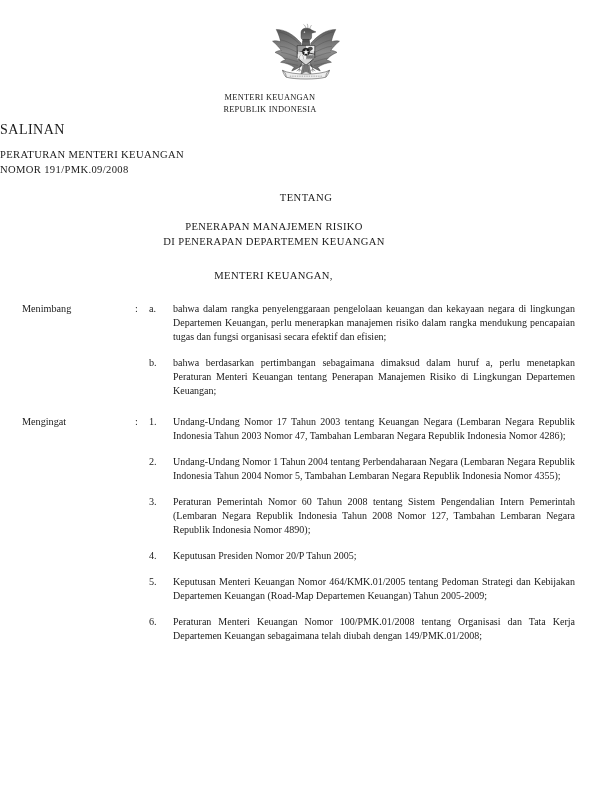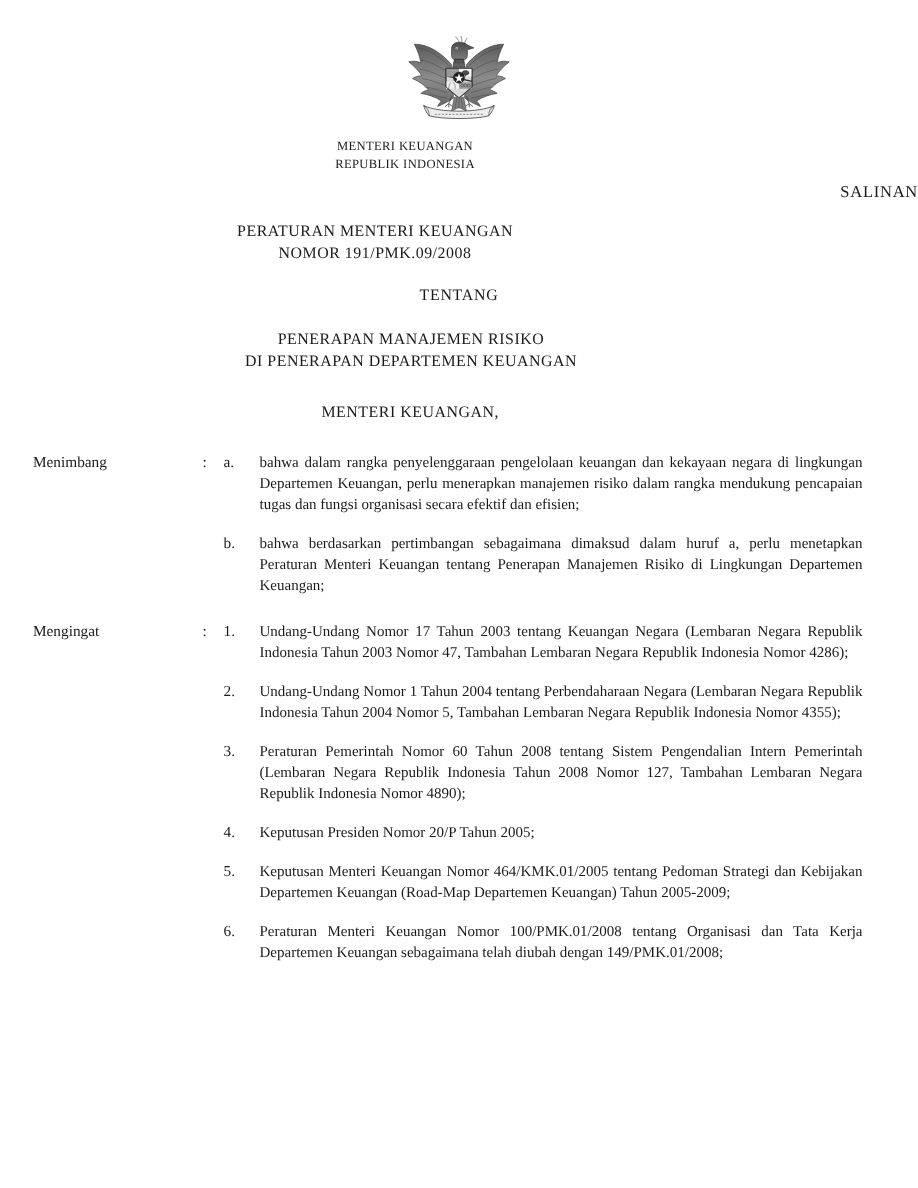--- a/index.html
+++ b/index.html
@@ -52,31 +52,30 @@
     font-size: 8.4px;
     letter-spacing: 0.25px;
     white-space: nowrap;
   }
 
   .salinan {
     position: absolute;
     left: 0;
     top: 122px;
     width: 612px;
-    text-align: right;
-    font-size: 11px;
+    text-align: left;
+    font-size: 14px;
     letter-spacing: 0.5px;
   }
 
   .title-block {
     position: absolute;
     left: 0;
     top: 148px;
     width: 500px;
-    text-align: center;
     font-size: 10.6px;
     line-height: 14.5px;
     letter-spacing: 0.35px;
   }
 
   .tentang {
     position: absolute;
     left: 0;
     top: 192px;
     width: 612px;

